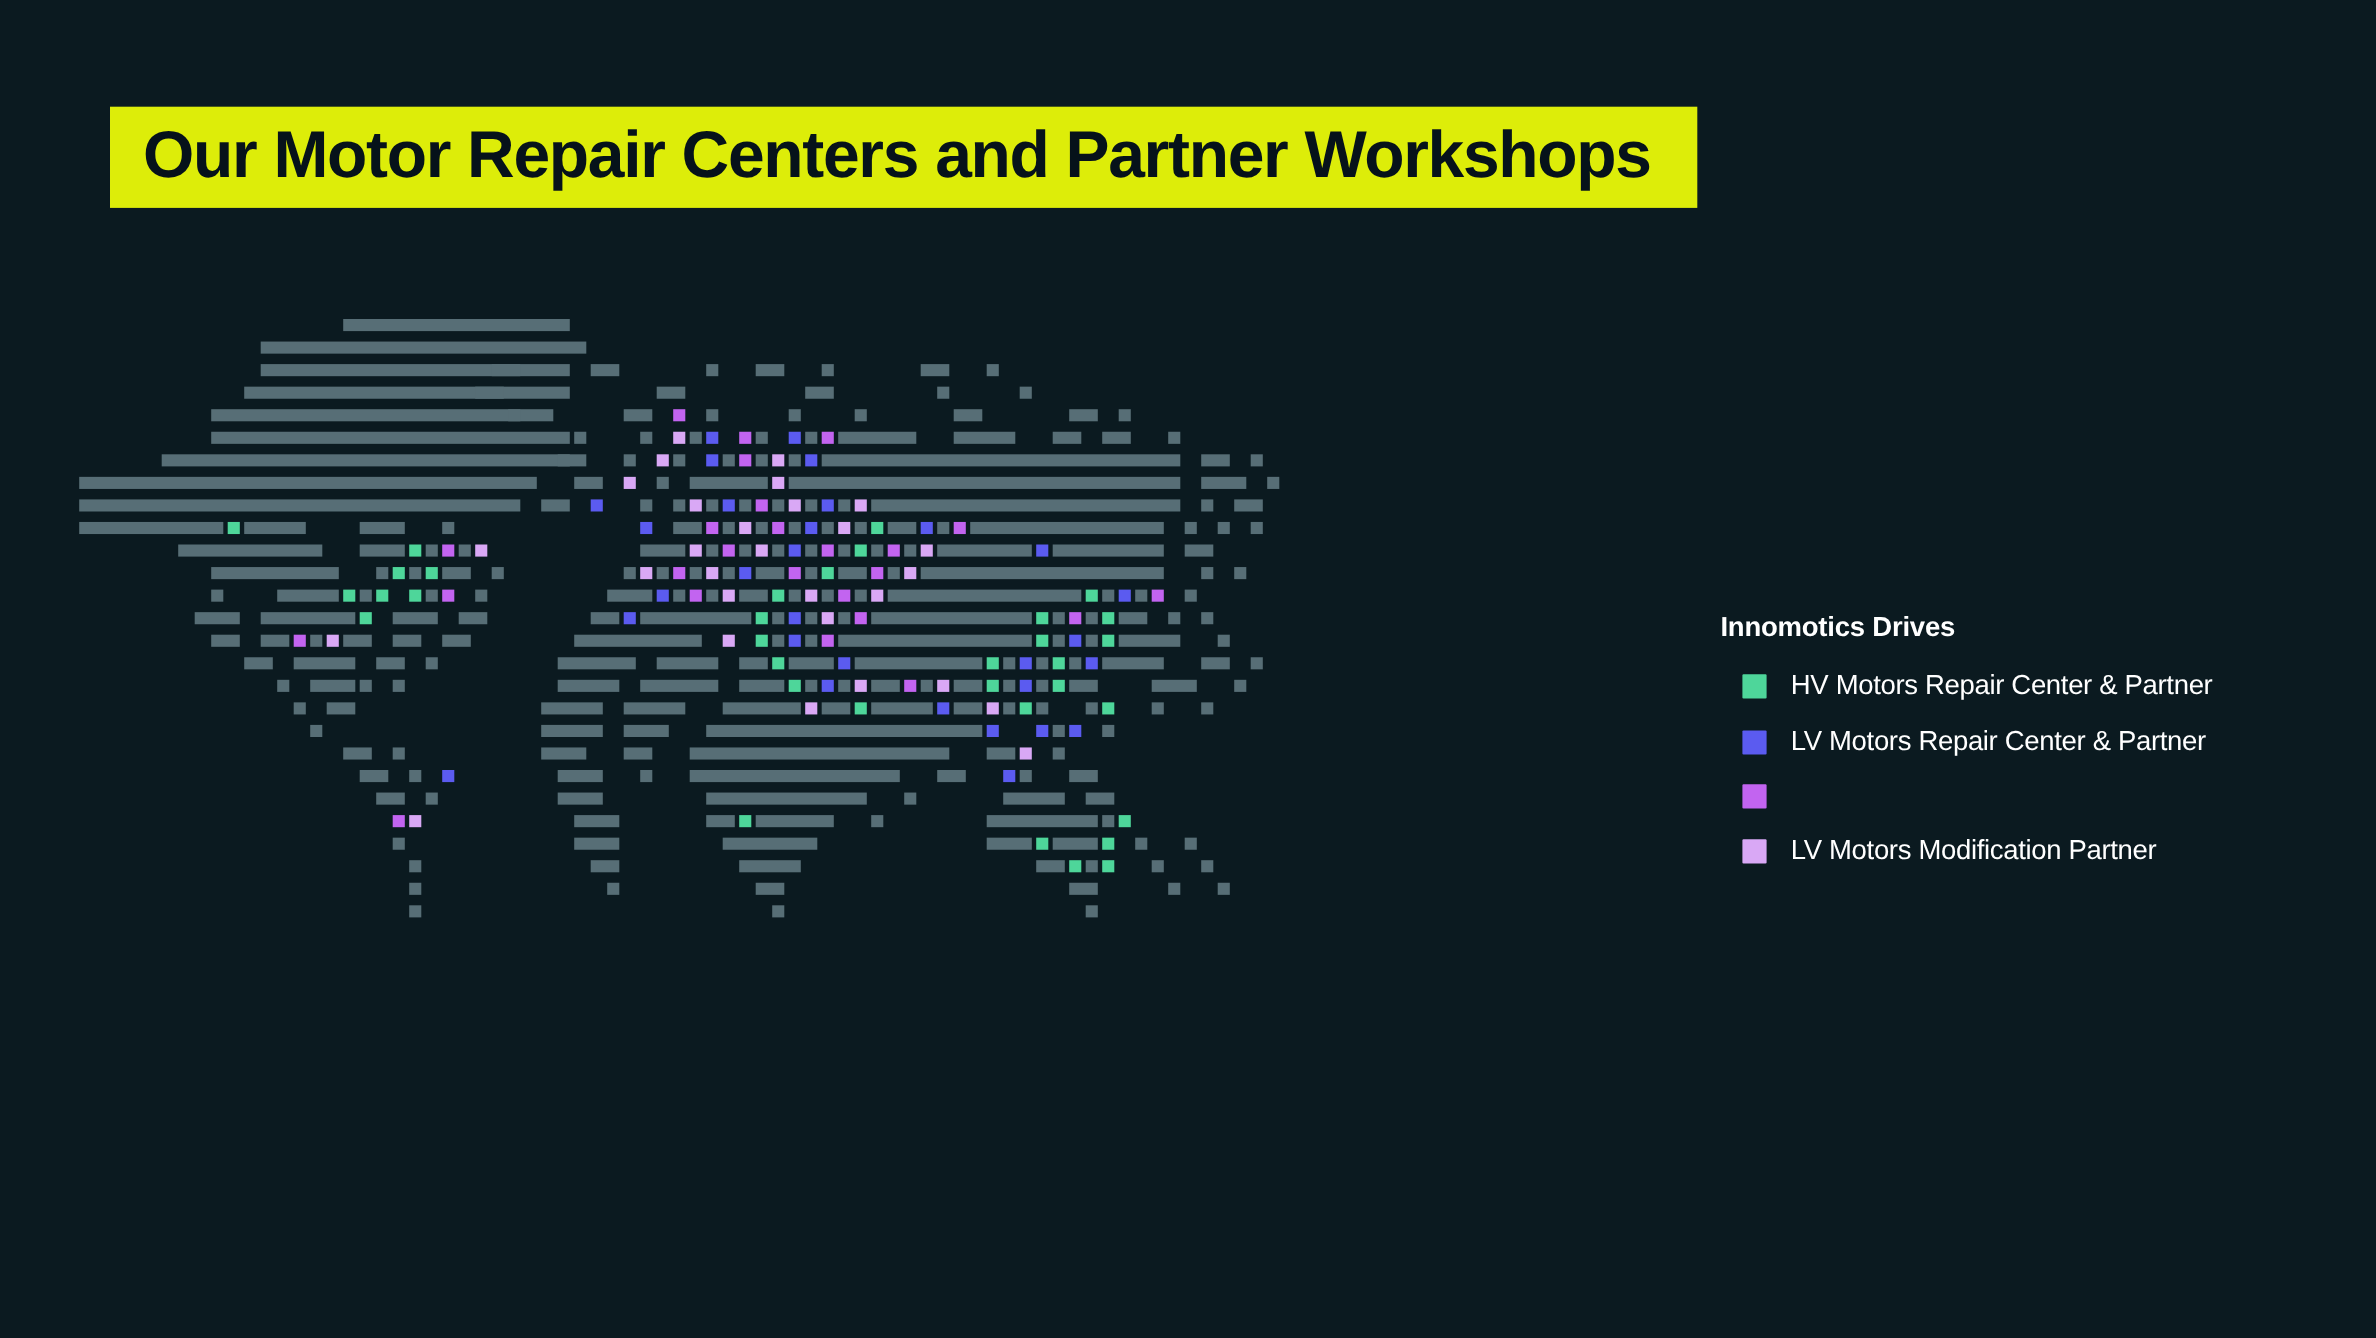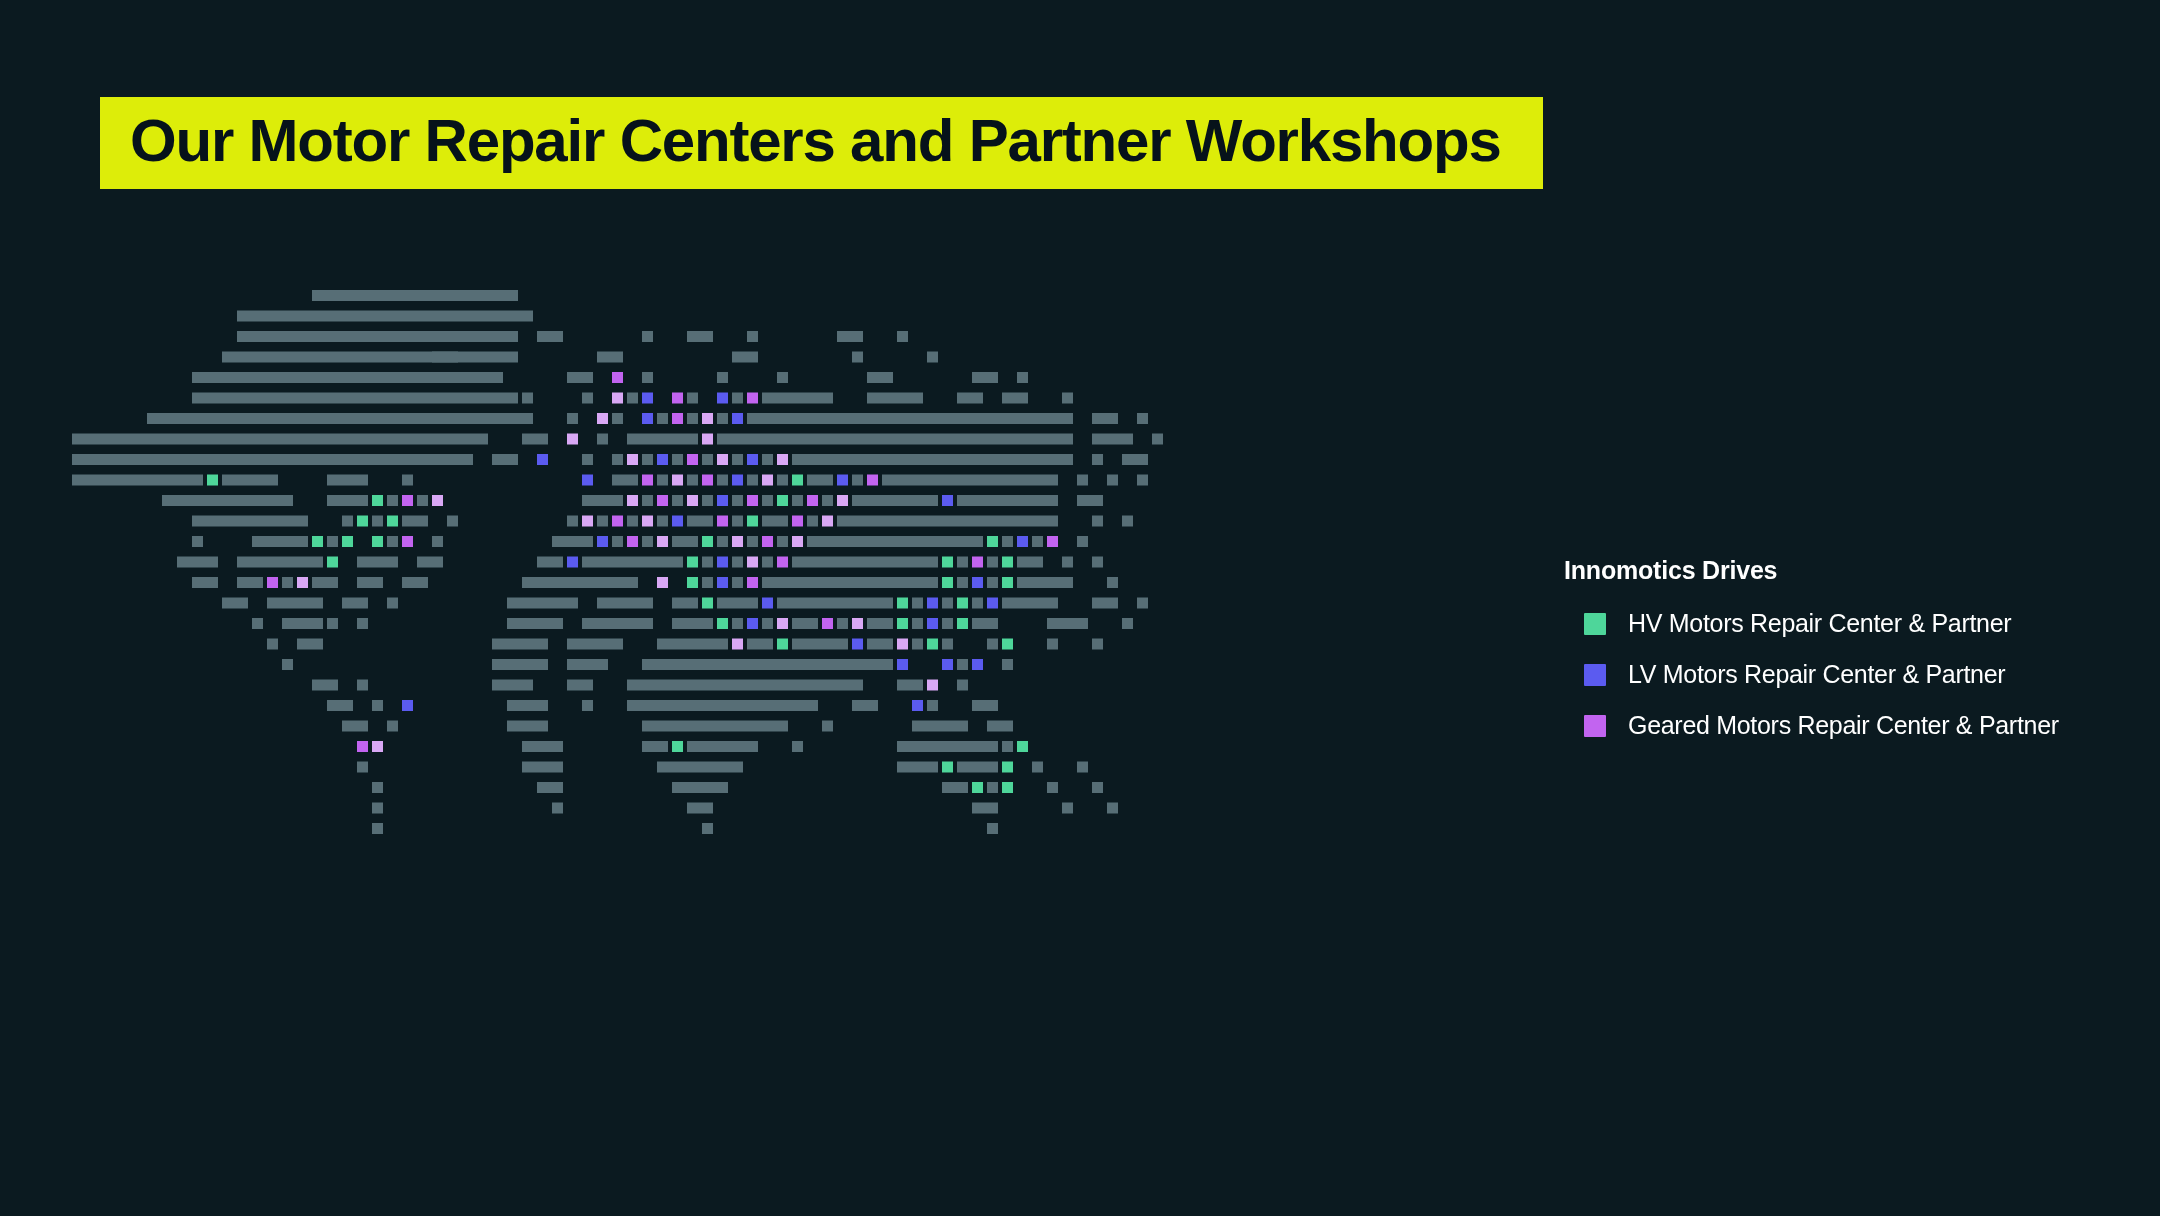--- a/index.html
+++ b/index.html
@@ -476,18 +476,21 @@
       <span class="legend-label">HV Motors Repair Center &amp; Partner</span>
     </div>
 
     <div class="legend-row">
       <span class="legend-swatch" style="background: rgb(91, 91, 240);"></span>
       <span class="legend-label">LV Motors Repair Center &amp; Partner</span>
     </div>
 
     <div class="legend-row">
       <span class="legend-swatch" style="background: rgb(194, 100, 240);"></span>
-      <span class="legend-label">Geared Motors Repair Center &amp; Partner</span>
     </div>
 
+    <div class="legend-row">
+      <span class="legend-swatch" style="background: rgb(217, 168, 245);"></span>
+      <span class="legend-label">LV Motors Modification Partner</span>
+    </div>
   </div>
 
 </div>
 
 </body></html>

